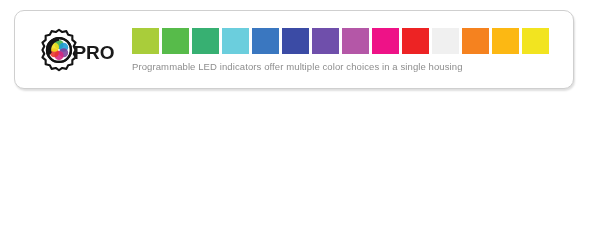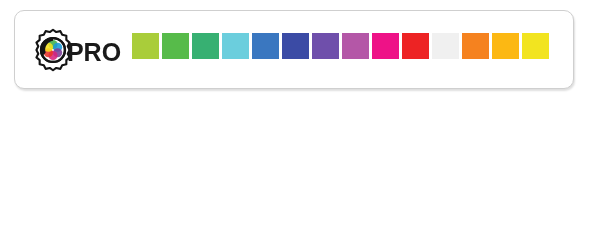--- a/index.html
+++ b/index.html
@@ -41,21 +41,21 @@
     display: flex;
     align-items: center;
   }
   .gear-wrap {
     width: 46px;
     height: 46px;
     display: block;
   }
   .brand-word {
     font-family: "Liberation Sans", sans-serif;
-    font-size: 25px;
+    font-size: 19px;
     font-weight: 700;
     color: #1a1a1a;
     letter-spacing: 0px;
     margin-left: -9px;
     line-height: 1;
     padding-top: 5px;
   }
   .content {
     flex: 1;
     display: flex;
@@ -126,15 +126,16 @@
       <div class="swatch" style="background: rgb(59, 75, 165);"></div>
       <div class="swatch" style="background: rgb(111, 79, 171);"></div>
       <div class="swatch" style="background: rgb(180, 87, 167);"></div>
       <div class="swatch" style="background: rgb(238, 18, 135);"></div>
       <div class="swatch" style="background: rgb(237, 35, 36);"></div>
       <div class="swatch" style="background: rgb(240, 240, 240);"></div>
       <div class="swatch" style="background: rgb(245, 130, 31);"></div>
       <div class="swatch" style="background: rgb(252, 184, 19);"></div>
       <div class="swatch" style="background: rgb(242, 228, 32);"></div>
     </div>
+    <div class="caption">Programmable LED indicators offer multiple color choices in a single housing</div>
   </div>
 
 </div>
 
 </body></html>

